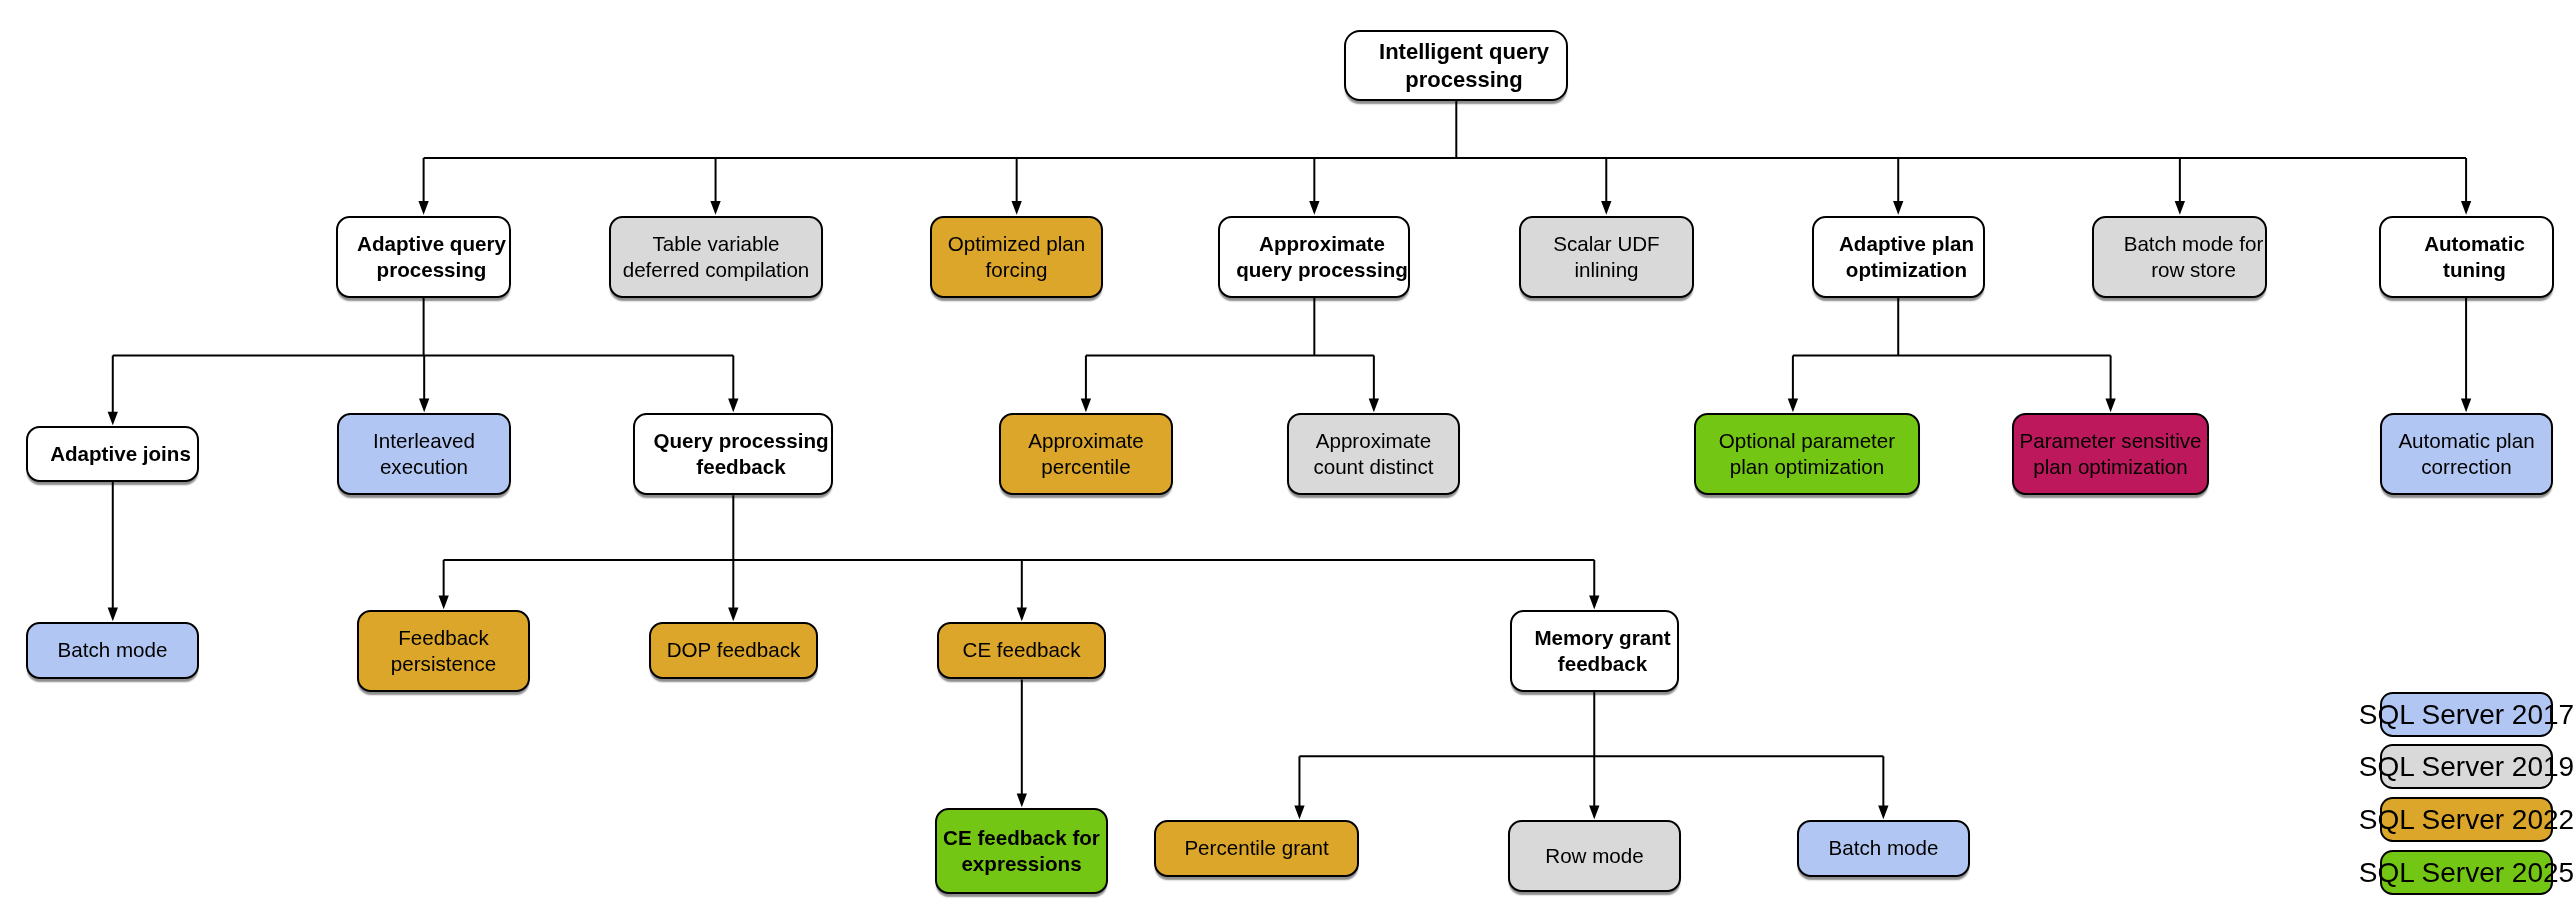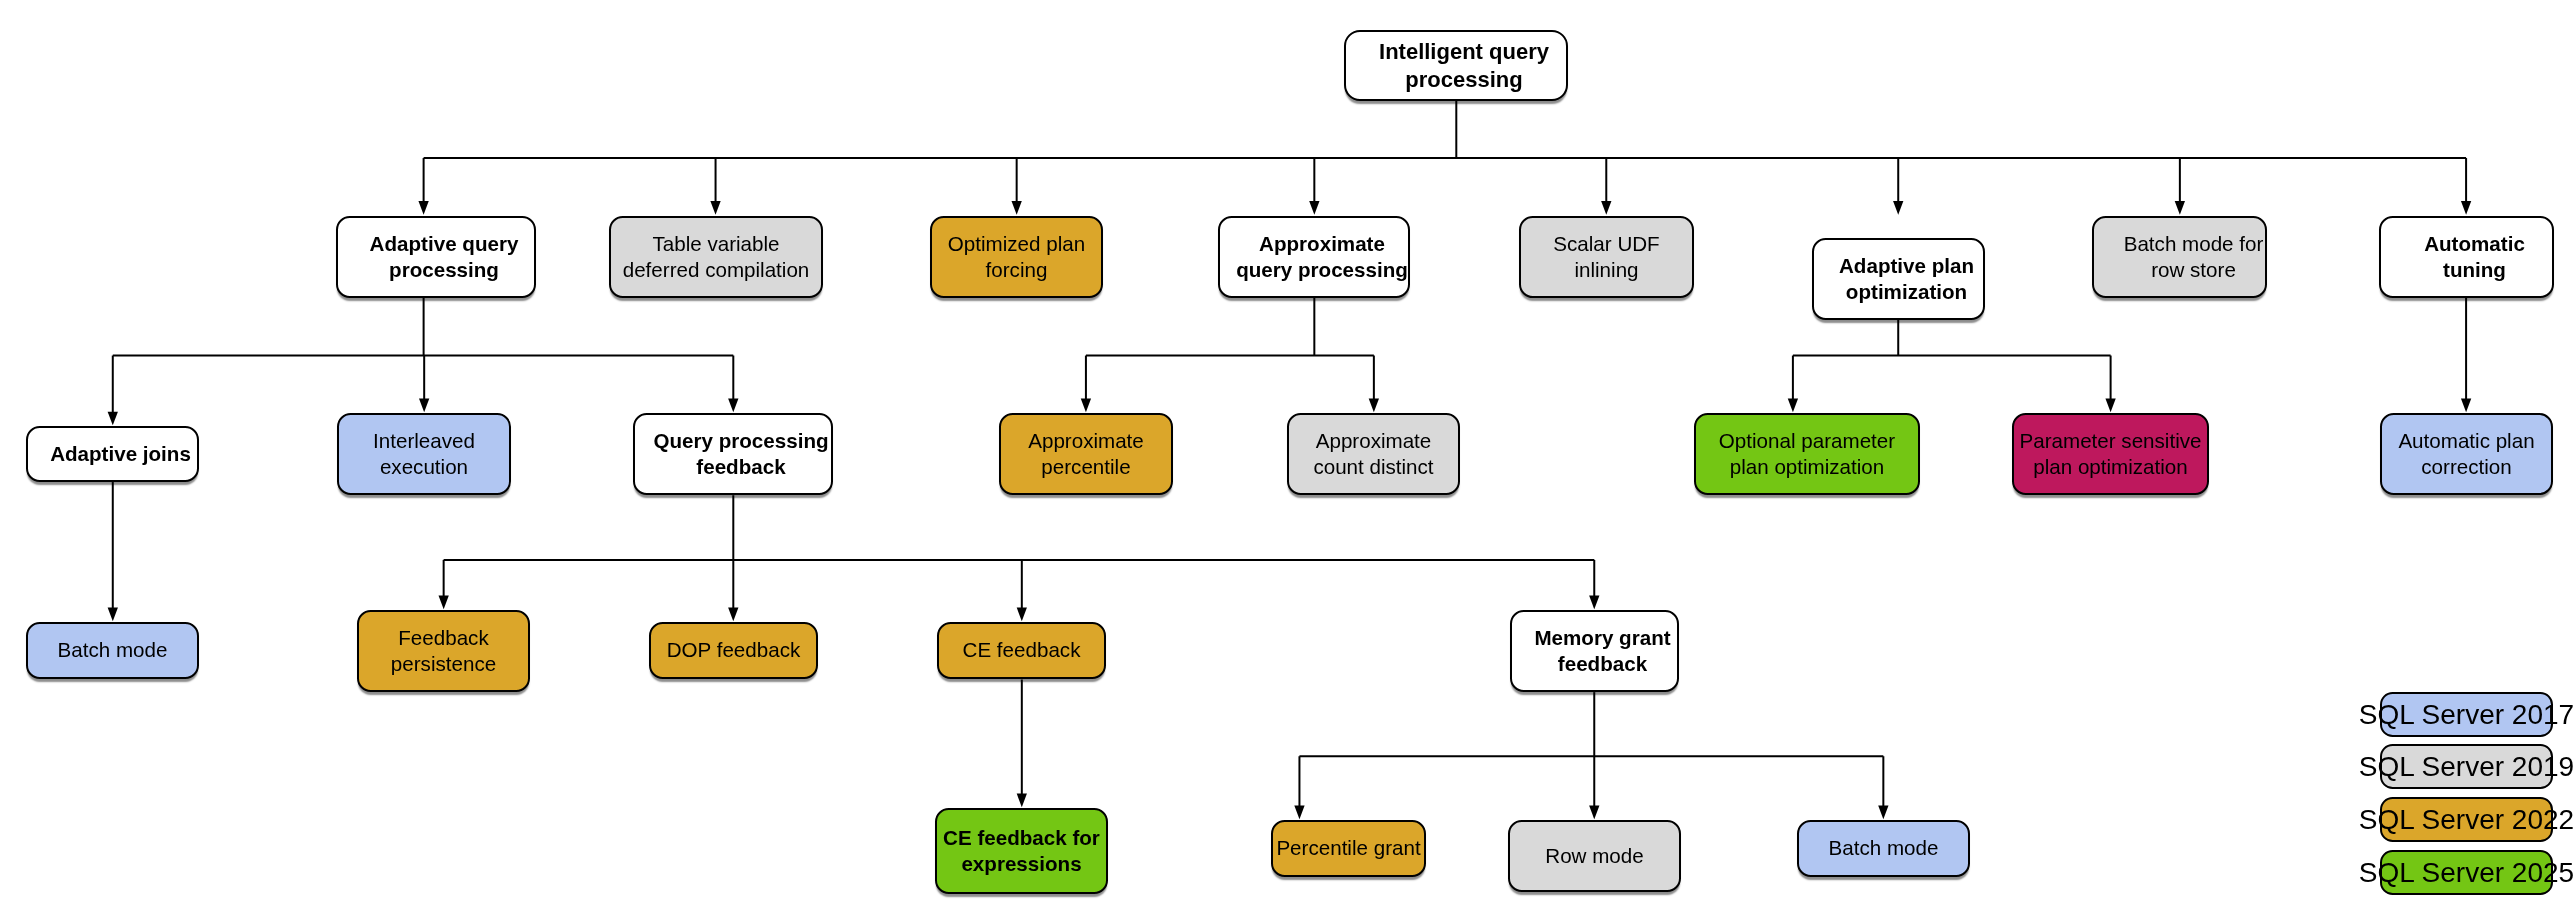--- a/index.html
+++ b/index.html
@@ -130,31 +130,31 @@
       <line x1="2270" y1="1321" x2="2270" y2="1411" class="connector"></line>
       <polygon points="2261,1407 2279,1407 2270,1431" class="arrowhead"></polygon>
       <line x1="2785" y1="1321" x2="2785" y2="1411" class="connector"></line>
       <polygon points="2776,1407 2794,1407 2785,1431" class="arrowhead"></polygon>
       <line x1="3290" y1="1321" x2="3290" y2="1411" class="connector"></line>
       <polygon points="3281,1407 3299,1407 3290,1431" class="arrowhead"></polygon>
     </svg>
   <div id="nodes-layer">
       <div class="node bold root" style="left: 1344px; top: 30px; width: 224px; height: 71px; background: rgb(255, 255, 255);">Intelligent query
 processing</div>
-      <div class="node bold" style="left: 336px; top: 216px; width: 200px; height: 82px; background: rgb(255, 255, 255); text-align: center;">Adaptive query
+      <div class="node bold" style="left: 336px; top: 216px; width: 175px; height: 82px; background: rgb(255, 255, 255); text-align: center;">Adaptive query
 processing</div>
       <div class="node" style="left: 609px; top: 216px; width: 214px; height: 82px; background: rgb(217, 217, 217);">Table variable
 deferred compilation</div>
       <div class="node" style="left: 930px; top: 216px; width: 173px; height: 82px; background: rgb(219, 166, 42);">Optimized plan
 forcing</div>
       <div class="node bold" style="left: 1218px; top: 216px; width: 192px; height: 82px; background: rgb(255, 255, 255);">Approximate
 query processing</div>
       <div class="node" style="left: 1519px; top: 216px; width: 175px; height: 82px; background: rgb(217, 217, 217);">Scalar UDF
 inlining</div>
-      <div class="node bold" style="left: 1812px; top: 216px; width: 173px; height: 82px; background: rgb(255, 255, 255); margin-top: 22px;">Adaptive plan
+      <div class="node bold" style="left: 1812px; top: 216px; width: 173px; height: 82px; background: rgb(255, 255, 255);">Adaptive plan
 optimization</div>
       <div class="node" style="left: 2092px; top: 216px; width: 175px; height: 82px; background: rgb(217, 217, 217); padding-left: 28px;">Batch mode for
 row store</div>
       <div class="node bold" style="left: 2379px; top: 216px; width: 175px; height: 82px; background: rgb(255, 255, 255);">Automatic
 tuning</div>
       <div class="node bold" style="left: 26px; top: 426px; width: 173px; height: 56px; background: rgb(255, 255, 255);">Adaptive joins</div>
       <div class="node" style="left: 337px; top: 413px; width: 174px; height: 82px; background: rgb(177, 198, 242);">Interleaved
 execution</div>
       <div class="node bold" style="left: 633px; top: 413px; width: 200px; height: 82px; background: rgb(255, 255, 255);">Query processing
 feedback</div>
@@ -170,21 +170,21 @@
 correction</div>
       <div class="node" style="left: 26px; top: 622px; width: 173px; height: 57px; background: rgb(177, 198, 242);">Batch mode</div>
       <div class="node" style="left: 357px; top: 610px; width: 173px; height: 82px; background: rgb(219, 166, 42);">Feedback
 persistence</div>
       <div class="node" style="left: 649px; top: 622px; width: 169px; height: 57px; background: rgb(219, 166, 42);">DOP feedback</div>
       <div class="node" style="left: 937px; top: 622px; width: 169px; height: 57px; background: rgb(219, 166, 42);">CE feedback</div>
       <div class="node bold" style="left: 1510px; top: 610px; width: 169px; height: 82px; background: rgb(255, 255, 255);">Memory grant
 feedback</div>
       <div class="node" style="left: 935px; top: 808px; width: 173px; height: 86px; background: rgb(116, 198, 20); font-weight: bold;">CE feedback for
 expressions</div>
-      <div class="node" style="left: 1271px; top: 820px; width: 155px; height: 57px; background: rgb(219, 166, 42);">Percentile grant</div>
+      <div class="node" style="left: 1154px; top: 820px; width: 205px; height: 57px; background: rgb(219, 166, 42);">Percentile grant</div>
       <div class="node" style="left: 1508px; top: 820px; width: 173px; height: 72px; background: rgb(217, 217, 217);">Row mode</div>
       <div class="node" style="left: 1797px; top: 820px; width: 173px; height: 57px; background: rgb(177, 198, 242);">Batch mode</div>
     </div>
   <div id="legend">
       <div class="legend-item" style="left: 2380px; top: 692px; width: 173px; height: 45px; background: rgb(177, 198, 242);">SQL Server 2017</div>
       <div class="legend-item" style="left: 2380px; top: 744px; width: 173px; height: 45px; background: rgb(217, 217, 217);">SQL Server 2019</div>
       <div class="legend-item" style="left: 2380px; top: 797px; width: 173px; height: 45px; background: rgb(219, 166, 42);">SQL Server 2022</div>
       <div class="legend-item" style="left: 2380px; top: 850px; width: 173px; height: 45px; background: rgb(116, 198, 20);">SQL Server 2025</div>
     </div>
 </div>

